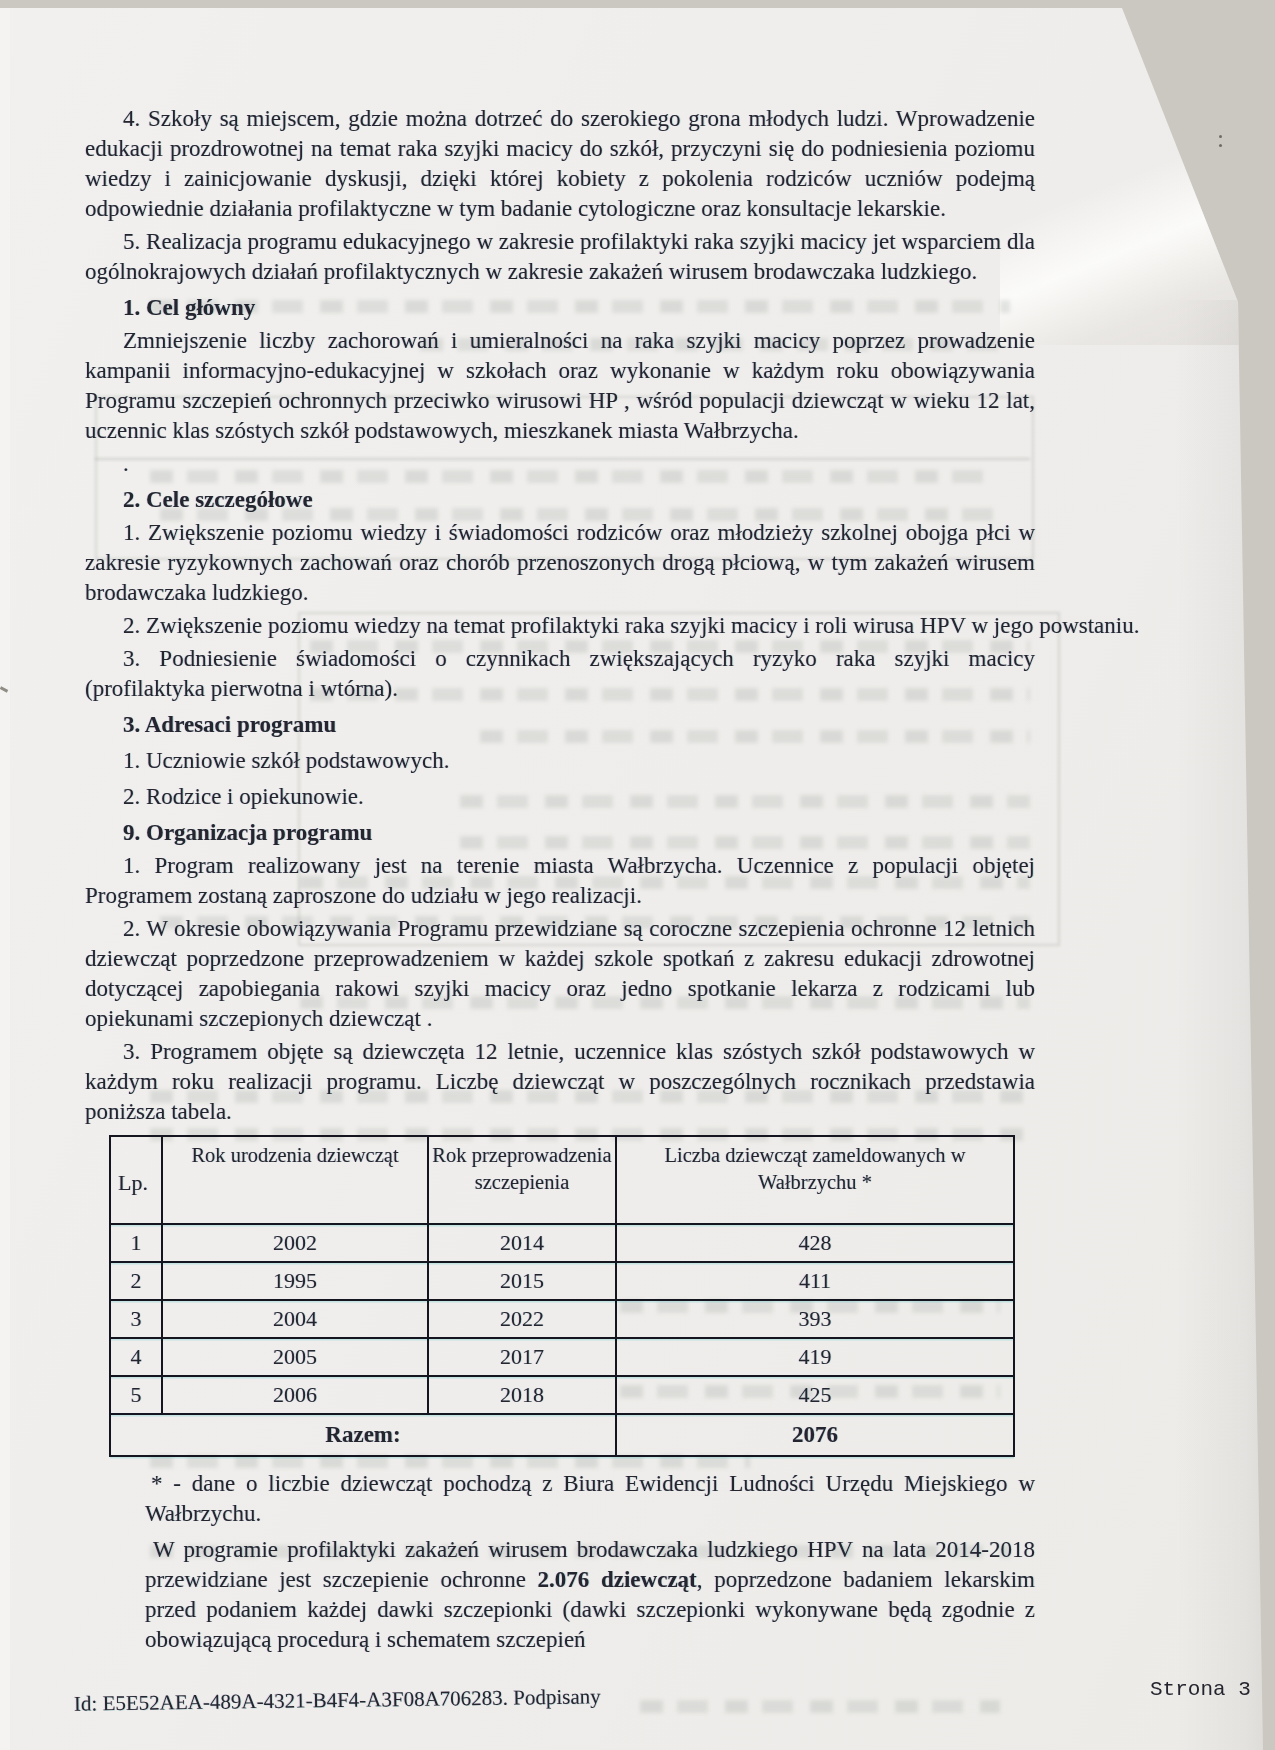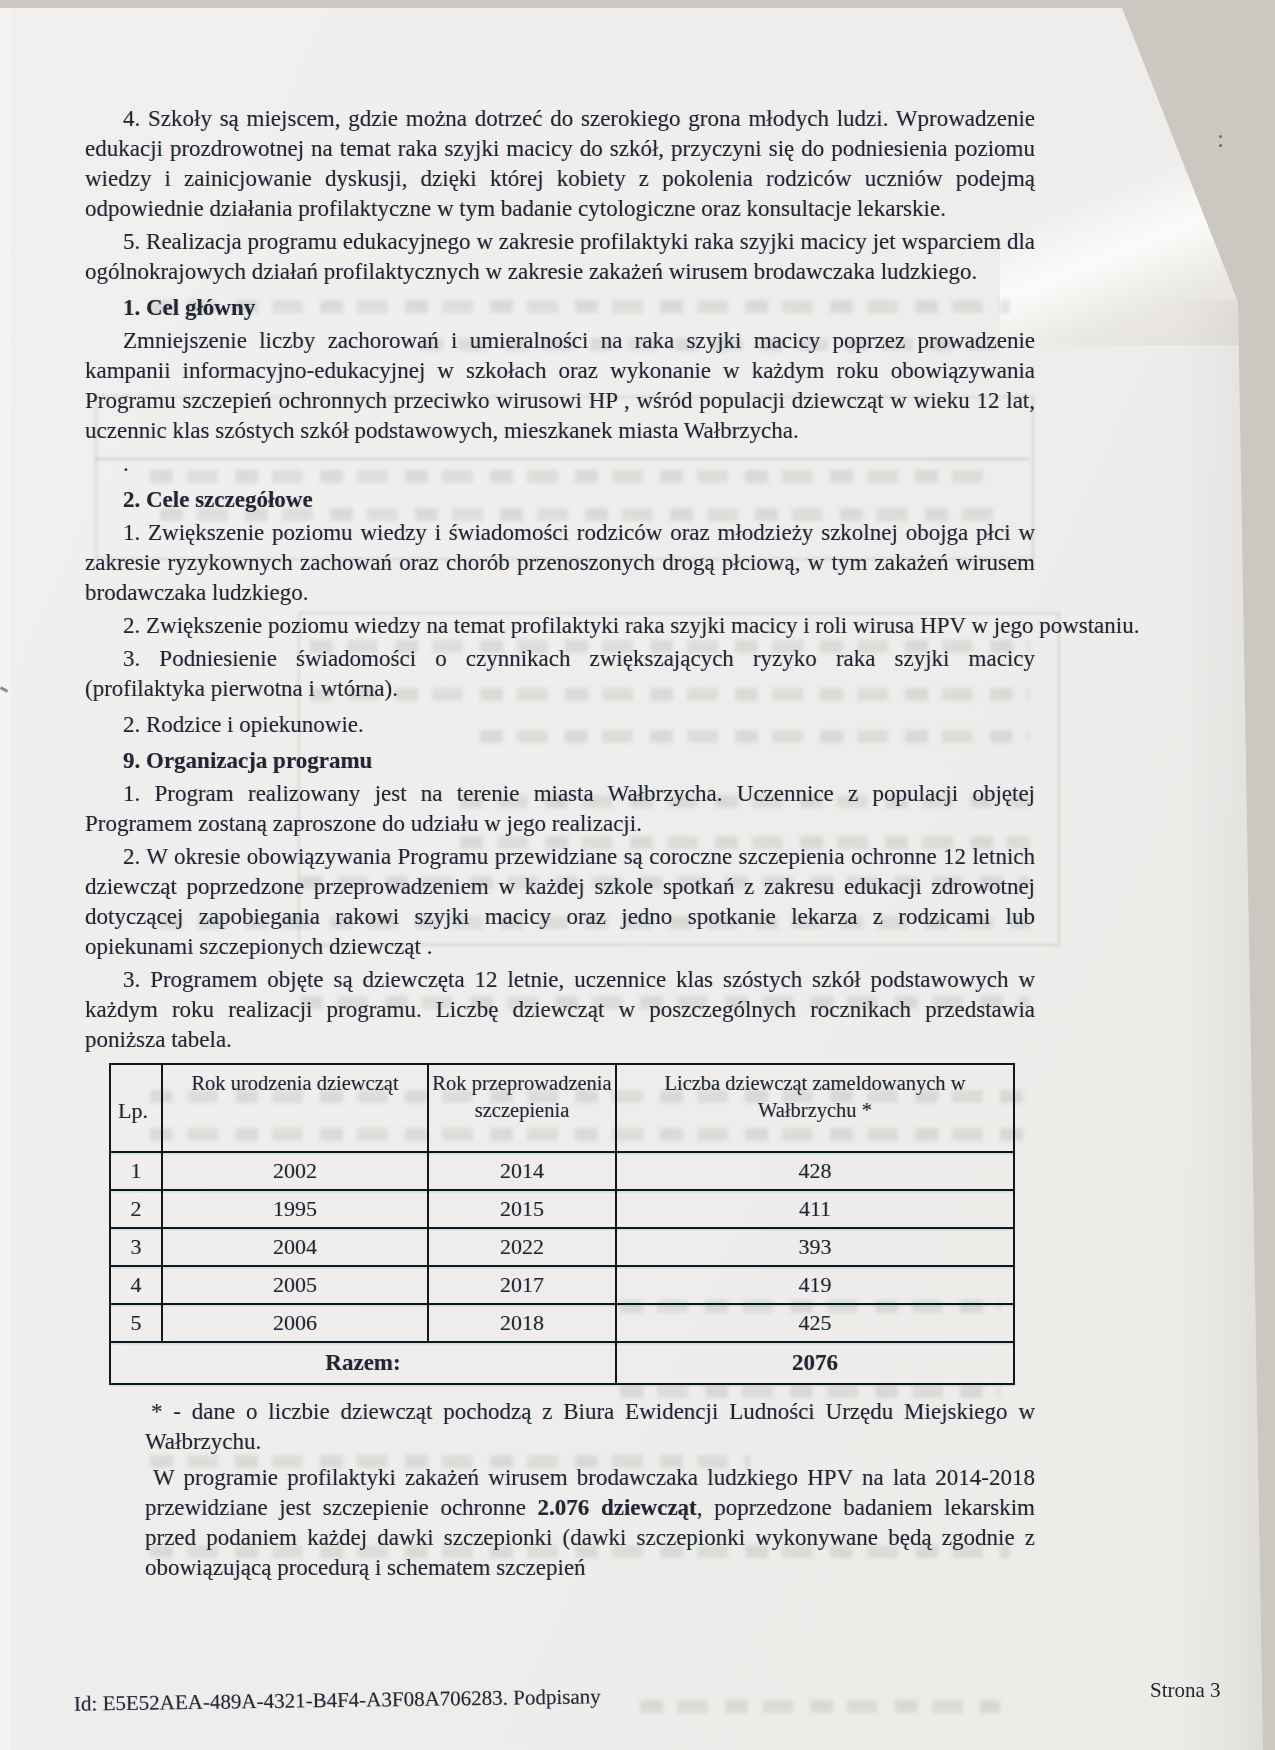--- a/index.html
+++ b/index.html
@@ -51,21 +51,21 @@
   table.vacc th.lp{vertical-align:middle;text-align:left;padding-left:7px;font-size:22px;}
   table.vacc .hdr{height:88px;}
   table.vacc td{font-size:22px;text-align:center;height:36px;}
   table.vacc .total td{height:40px;font-weight:bold;font-size:23px;}
 
   .indented{margin-left:60px !important;width:890px;}
   .note-line{text-indent:6px !important;}
 
   .footer-left{position:absolute;left:74px;top:1688px;font-size:21px;transform:rotate(-.8deg);
     text-shadow:.8px .4px 0 rgba(0,160,160,.22),-.8px -.3px 0 rgba(150,40,150,.16);}
-  .footer-right{position:absolute;left:1150px;top:1678px;font-size:21px;}
+  .footer-right{position:absolute;left:1150px;top:1678px;font-size:21px;font-family:Liberation Mono, monospace;}
 
   
   .g{position:absolute;height:13px;filter:blur(2px);opacity:.55;
      background:repeating-linear-gradient(90deg,rgba(106,121,114,.30) 0 23px,rgba(106,121,114,0) 23px 37px,rgba(106,121,114,.26) 37px 68px,rgba(106,121,114,0) 68px 85px);}
   .gb{position:absolute;border:2px solid rgba(108,120,113,.20);filter:blur(1.5px);}
   .gh{position:absolute;height:2px;background:rgba(108,120,113,.25);filter:blur(1.5px);}
 </style>
 </head>
 <body>
 
@@ -103,20 +103,22 @@
 <div class="content">
   <p style="margin-top:104px">4. Szkoły są miejscem, gdzie można dotrzeć do szerokiego grona młodych ludzi. Wprowadzenie edukacji prozdrowotnej na temat raka szyjki macicy do szkół, przyczyni się do podniesienia poziomu wiedzy i zainicjowanie dyskusji, dzięki której kobiety z pokolenia rodziców uczniów podejmą odpowiednie działania profilaktyczne w tym badanie cytologiczne oraz konsultacje lekarskie.</p>
   <p style="margin-top:3px">5. Realizacja programu edukacyjnego w zakresie profilaktyki raka szyjki macicy jet wsparciem dla ogólnokrajowych działań profilaktycznych w zakresie zakażeń wirusem brodawczaka ludzkiego.</p>
   <p class="b noj" style="margin-top:6px">1. Cel główny</p>
   <p style="margin-top:3px">Zmniejszenie liczby zachorowań i umieralności na raka szyjki macicy poprzez prowadzenie kampanii informacyjno-edukacyjnej w szkołach oraz wykonanie w każdym roku obowiązywania Programu szczepień ochronnych przeciwko wirusowi HP , wśród populacji dziewcząt w wieku 12 lat, uczennic klas szóstych szkół podstawowych, mieszkanek miasta Wałbrzycha.</p>
   <p class="noj" style="margin-top:3px">.</p>
   <p class="b noj" style="margin-top:6px">2. Cele szczegółowe</p>
   <p style="margin-top:3px">1. Zwiększenie poziomu wiedzy i świadomości rodziców oraz młodzieży szkolnej obojga płci w zakresie ryzykownych zachowań oraz chorób przenoszonych drogą płciową, w tym zakażeń wirusem brodawczaka ludzkiego.</p>
   <p class="one-line noj" style="margin-top:3px">2. Zwiększenie poziomu wiedzy na temat profilaktyki raka szyjki macicy i roli wirusa HPV w jego powstaniu.</p>
   <p style="margin-top:3px">3. Podniesienie świadomości o czynnikach zwiększających ryzyko raka szyjki macicy (profilaktyka pierwotna i wtórna).</p>
+  <p class="b noj" style="margin-top:6px">3. Adresaci programu</p>
+  <p class="noj" style="margin-top:6px">1. Uczniowie szkół podstawowych.</p>
   <p class="noj" style="margin-top:6px">2. Rodzice i opiekunowie.</p>
   <p class="b noj" style="margin-top:6px">9. Organizacja programu</p>
   <p style="margin-top:3px">1. Program realizowany jest na terenie miasta Wałbrzycha. Uczennice z populacji objętej Programem zostaną zaproszone do udziału w jego realizacji.</p>
   <p style="margin-top:3px">2. W okresie obowiązywania Programu przewidziane są coroczne szczepienia ochronne 12 letnich dziewcząt poprzedzone przeprowadzeniem w każdej szkole spotkań z zakresu edukacji zdrowotnej dotyczącej zapobiegania rakowi szyjki macicy oraz jedno spotkanie lekarza z rodzicami lub opiekunami szczepionych dziewcząt .</p>
   <p style="margin-top:3px">3. Programem objęte są dziewczęta 12 letnie, uczennice klas szóstych szkół podstawowych w każdym roku realizacji programu. Liczbę dziewcząt w poszczególnych rocznikach przedstawia poniższa tabela.</p>
 
   <table class="vacc">
     <colgroup>
         <col style="width:52px">
         <col style="width:266px">

